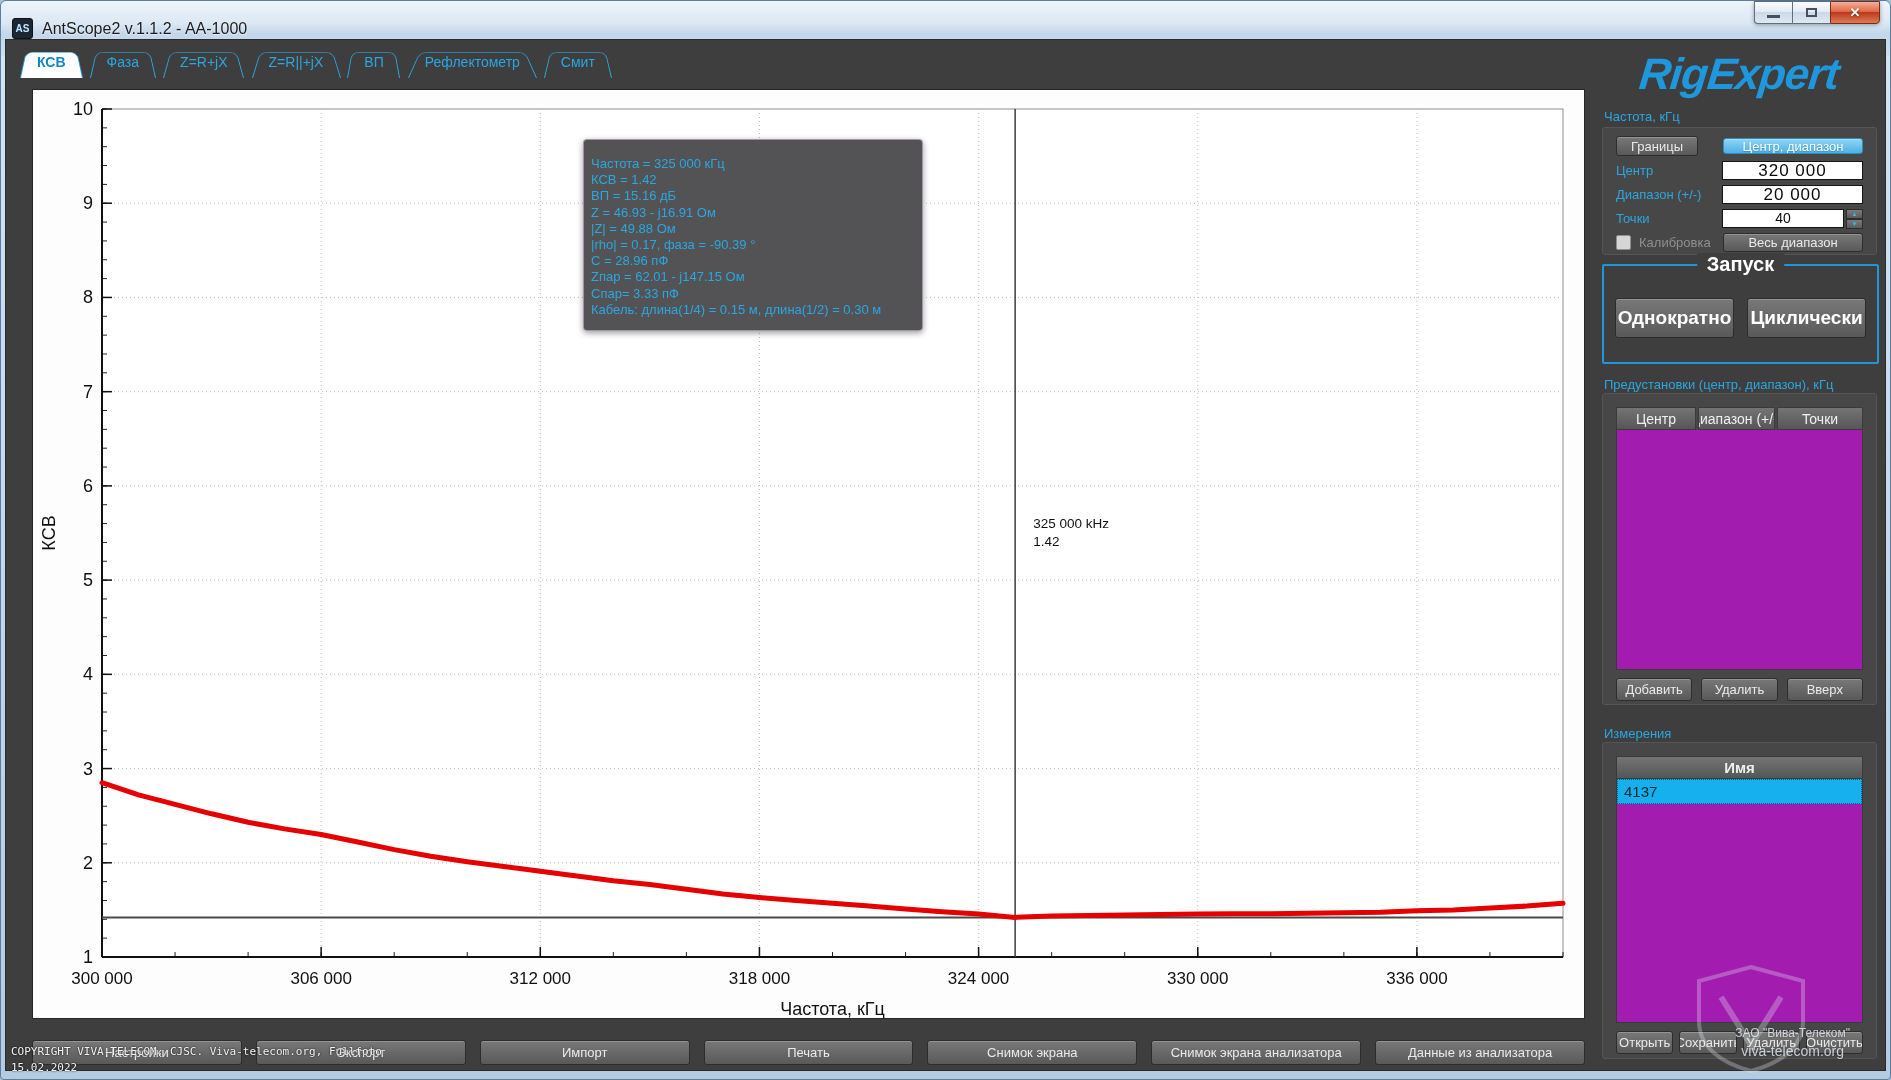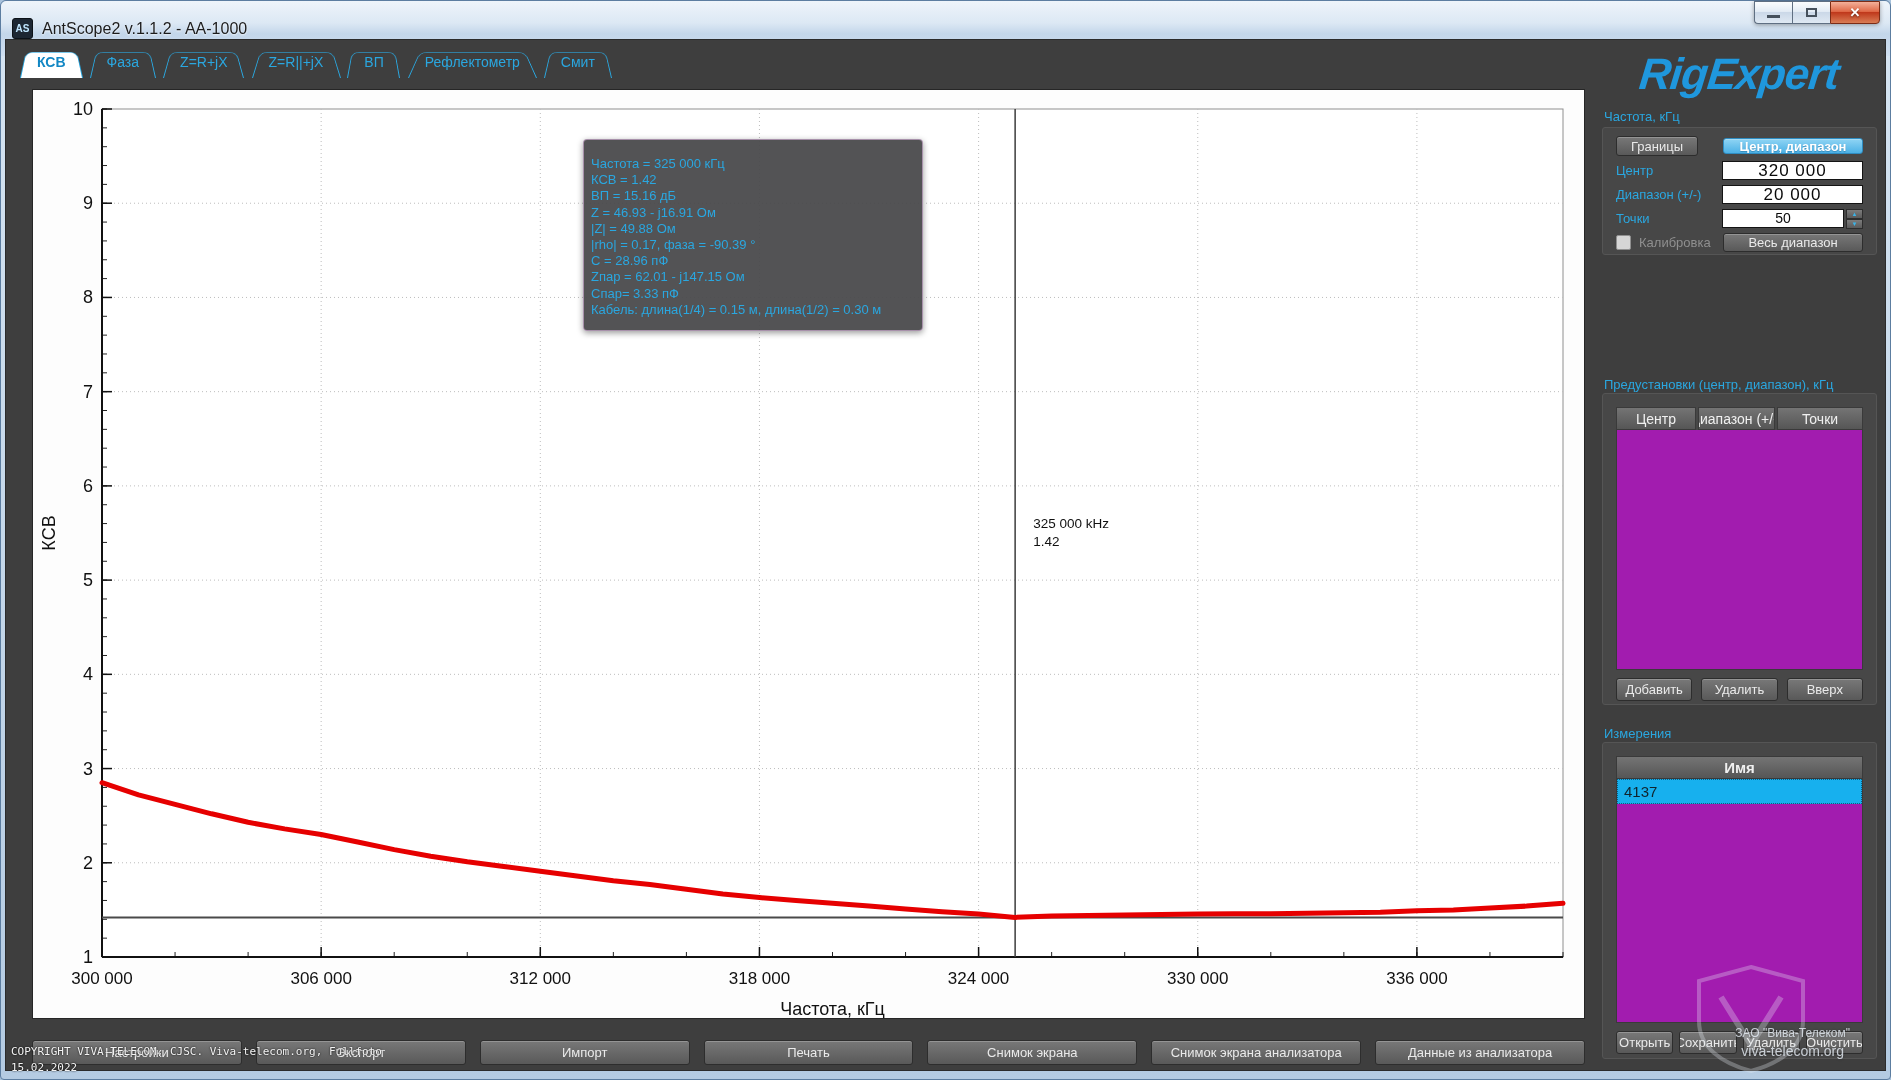--- a/index.html
+++ b/index.html
@@ -323,45 +323,52 @@
 
     <div class="rpanel">
       <div class="logo">RigExpert</div>
 
       <div class="sec-label" style="top:69px;">Частота, кГц</div>
 
       <div class="groupbox" style="top:87px; height:128px;">
         <div class="fq-row" style="margin-top:8px;">
           <div class="btn" style="width:82px; height:20px;">Границы</div>
           <div style="flex:1"></div>
-          <div class="btn btn-blue" style="width:140px; height:16px;font-weight:bold;">Центр, диапазон</div>
+          <div class="btn btn-blue" style="width:140px; height:16px;">Центр, диапазон</div>
         </div>
         <div class="fq-row">
           <div class="lab">Центр</div>
           <div class="field">320 000</div>
         </div>
         <div class="fq-row">
           <div class="lab">Диапазон (+/-)</div>
           <div class="field">20 000</div>
         </div>
         <div class="fq-row">
           <div class="lab">Точки</div>
-          <div class="field" style="font-size:14px; letter-spacing:0;">50</div>
+          <div class="field" style="font-size:14px; letter-spacing:0;">40</div>
           <div class="spin">
             <div>▲</div>
             <div>▼</div>
           </div>
         </div>
         <div class="fq-row">
           <div class="checkbox"></div>
           <div class="lab gray" style="width:auto; flex:1;">Калибровка</div>
           <div class="btn" style="width:140px; height:19px;">Весь диапазон</div>
         </div>
       </div>
 
+      <div class="runbox" style="top:224px;">
+        <div class="run-legend">Запуск</div>
+        <div class="run-btns">
+          <div class="btn">Однократно</div>
+          <div class="btn">Циклически</div>
+        </div>
+      </div>
 
       <div class="sec-label" style="top:337px;">Предустановки (центр, диапазон), кГц</div>
 
       <div class="groupbox" style="top:353px; height:312px;">
         <div class="tbl-header">
           <div class="hc" style="width:80px;">Центр</div>
           <div class="hc" style="width:77px;">Диапазон (+/-)</div>
           <div class="hc" style="flex:1;">Точки</div>
         </div>
         <div class="tbl-body" style="height:240px;"></div>

